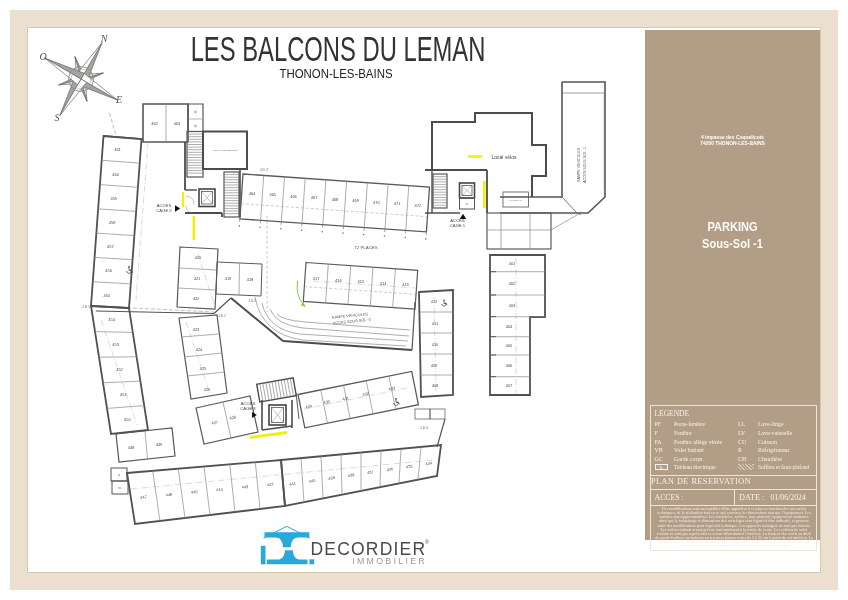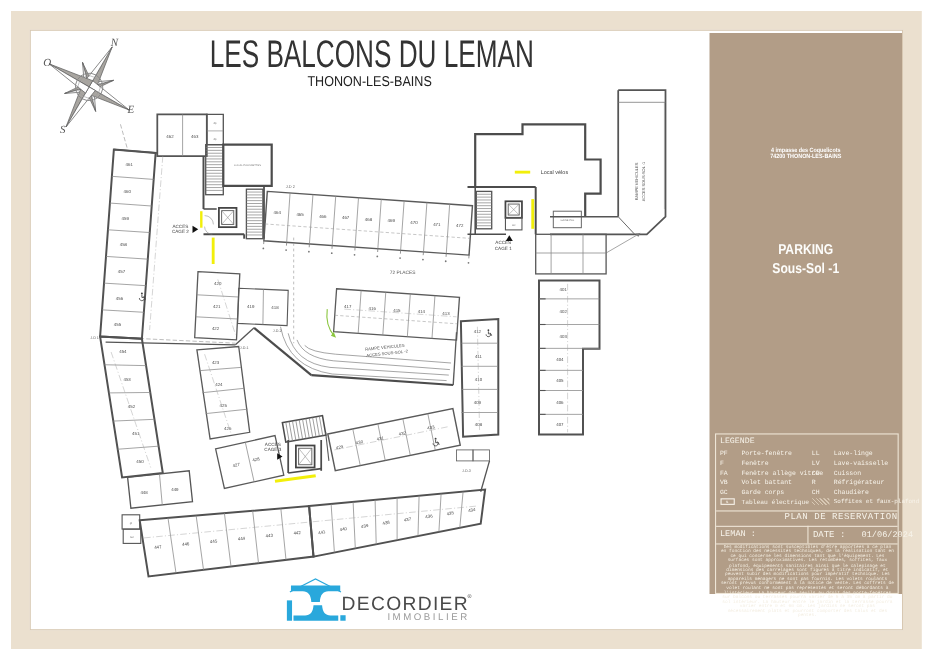--- a/index.html
+++ b/index.html
@@ -402,21 +402,21 @@
 <text x="425" y="544" font-family="Liberation Sans, sans-serif" font-size="5" fill="#4a4a4a">®</text>
 <text x="427" y="563.8" font-family="Liberation Sans, sans-serif" font-size="8.8" fill="#9b9b9b" letter-spacing="2.3" text-anchor="end">IMMOBILIER</text>
 </svg>
 
 <div class="abs" style="left:645px;top:30px;width:175px;height:510px;background:#b29d87"></div>
 <div class="abs" style="left:645px;top:134px;width:175px;text-align:center;color:#fff;font-family:'Liberation Sans',sans-serif;font-weight:bold;font-size:5.6px;line-height:1.15;transform:scaleX(0.88)">
 4 impasse des Coquelicots<br>74200 THONON-LES-BAINS</div>
 <div class="abs" style="left:645px;top:219px;width:175px;text-align:center;color:#fdfdfb;font-family:'Liberation Sans',sans-serif;font-weight:bold;font-size:13px;transform:scaleX(0.85)">PARKING</div>
 <div class="abs" style="left:645px;top:236px;width:175px;text-align:center;color:#fdfdfb;font-family:'Liberation Sans',sans-serif;font-weight:bold;font-size:13px;transform:scaleX(0.85)">Sous-Sol -1</div>
 
-<div class="abs" style="left:650px;top:394px;width:167px;height:146px;border:1px solid #eee5d6;color:#f7f3ea;font-family:Liberation Mono, monospace">
+<div class="abs" style="left:650px;top:405px;width:167px;height:146px;border:1px solid #eee5d6;color:#f7f3ea;font-family:Liberation Serif, serif">
   <div style="font-size:7.5px;padding:3px 0 0 3.5px">LEGENDE</div>
   <div style="position:absolute;left:3.5px;top:14px;font-size:5.9px;line-height:8.8px">
     <div>PF</div>
       <div>F</div>
       <div>FA</div>
       <div>VB</div>
       <div>GC</div>
   </div>
   <div style="position:absolute;left:23px;top:14px;font-size:5.9px;line-height:8.8px">
     <div>Porte-fenêtre</div>
@@ -437,20 +437,20 @@
       <div>Lave-vaisselle</div>
       <div>Cuisson</div>
       <div>Réfrigérateur</div>
       <div>Chaudière</div>
   </div>
   <div style="position:absolute;left:3.5px;top:58px;width:13px;height:6px;border:0.8px solid #f7f3ea;font-size:4px;text-align:center;line-height:6px">⇅</div>
   <div style="position:absolute;left:23px;top:58px;font-size:5.7px">Tableau électrique</div>
   <div style="position:absolute;left:87px;top:58px;width:16px;height:6px;background:repeating-linear-gradient(45deg,transparent,transparent 1.5px,#d8c9b5 1.5px,#d8c9b5 2.5px)"></div>
   <div style="position:absolute;left:107px;top:58px;font-size:5.4px;white-space:nowrap">Soffites et faux-plafond</div>
   <div style="position:absolute;left:0;top:69px;width:100%;border-top:1px solid #eee5d6"></div>
-  <div style="position:absolute;left:0;top:71px;width:100%;text-align:right;font-size:8.2px;letter-spacing:0.5px">PLAN DE RESERVATION</div>
+  <div style="position:absolute;left:0;top:71px;width:100%;text-align:left;font-size:8.2px;letter-spacing:0.5px">PLAN DE RESERVATION</div>
   <div style="position:absolute;left:0;top:83px;width:100%;border-top:1px solid #eee5d6"></div>
-  <div style="position:absolute;left:3.5px;top:86.5px;font-size:7.8px">LEMAN :</div>
+  <div style="position:absolute;left:3.5px;top:86.5px;font-size:7.8px">ACCES :</div>
   <div style="position:absolute;left:83px;top:83px;height:16px;border-left:1px solid #eee5d6"></div>
   <div style="position:absolute;left:88px;top:87px;font-size:8.2px;white-space:nowrap">DATE :&nbsp;&nbsp;&nbsp;<span style="font-size:7.8px">01/06/2024</span></div>
   <div style="position:absolute;left:0;top:99px;width:100%;border-top:1px solid #eee5d6"></div>
   <div style="position:absolute;left:4px;top:101px;width:158px;font-size:4.1px;line-height:4.15px;text-align:center;color:#f3ede1">Des modifications sont susceptibles d'être apportées à ce plan en fonction des nécessités techniques, de la réalisation tant en ce qui concerne les dimensions tant que l'équipement. Les surfaces sont approximatives. Les retombées, soffites, faux plafond, équipements sanitaires ainsi que le calepinage et dimensions des carrelages sont figurés à titre indicatif, et peuvent subir des modifications pour impératif technique. Les appareils ménagers ne sont pas fournis. Les volets roulants seront prévus conformément à la notice de vente. Les coffrets de volet roulant ne sont pas représentés et seront débordants à l'intérieur. La hauteur des seuils au droit des porte-fenêtres sur balcons ou terrasses pourra varier de 5 à 35 cm à partir du sol intérieur. La hauteur entre le jardin et la terrasse pourra varier entre 0 et 60 cm. Les jardins ne seront pas nécessairement plats et pourront comporter des talus et des pentes.</div>
 </div>
 
 </body></html>

